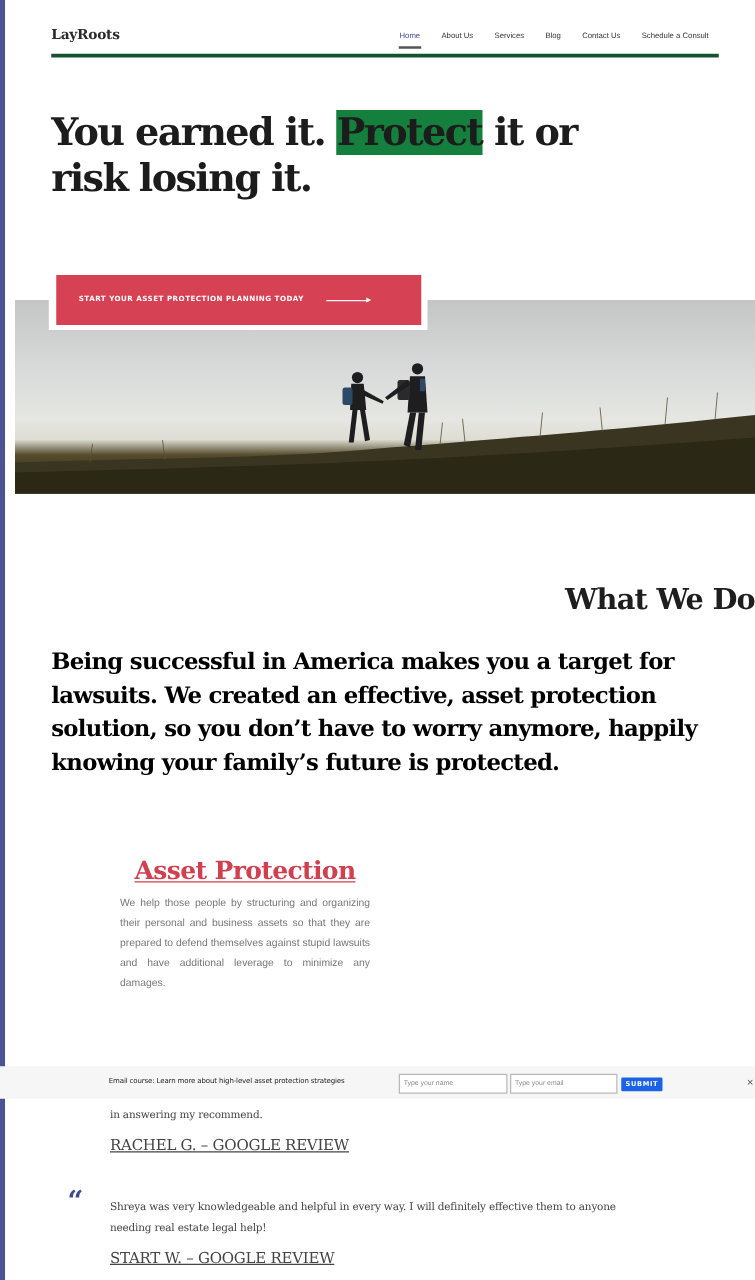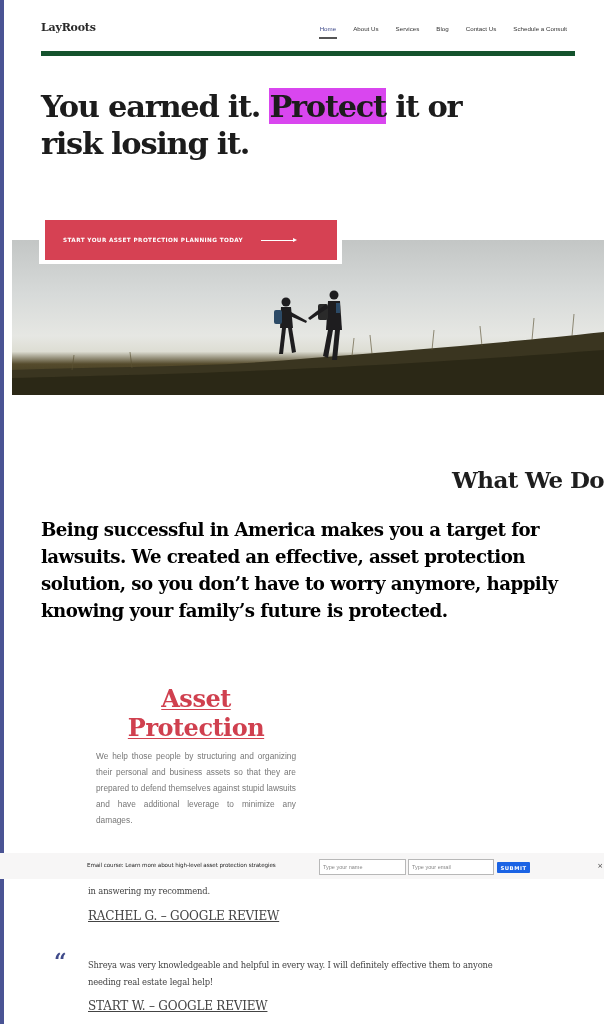--- a/index.html
+++ b/index.html
@@ -2,48 +2,48 @@
 <html><head>
 <meta charset="utf-8">
 <style>
   * { box-sizing: border-box; margin: 0; padding: 0; }
   html, body { width: 604px; height: 1024px; overflow: hidden; background: #ffffff; }
   body { position: relative; font-family: "Liberation Sans", sans-serif; color: #222; }
 
   .left-bar { position: absolute; left: 0; top: 0; width: 4px; height: 1024px; background: #4a5494; z-index: 5; }
 
   
-  .header { position: absolute; left: 41px; top: 0; width: 534px; height: 56px; border-bottom: 5px solid #14532d; }
+  .header { position: absolute; left: 41px; top: 0; width: 534px; height: 46px; border-bottom: 3px solid #14532d; }
   .logo { position: absolute; left: 0; top: 21px; font-family: "DejaVu Serif", serif; font-weight: bold; font-size: 11px; color: #2a2a2a; letter-spacing: -0.2px; }
   .nav { position: absolute; right: 8px; top: 25px; display: flex; gap: 0; }
   .nav-item { font-family: "Liberation Sans", sans-serif; font-size: 6.2px; color: #333; position: relative; margin-left: 17px; }
   .nav-item.active { color: #3f4a8a; }
   .nav-item.active::after { content: ""; position: absolute; left: -1px; right: -1px; top: 12px; height: 2px; background: #555; }
 
   
   .hero-title { position: absolute; left: 41px; top: 88px; width: 480px; font-family: "DejaVu Serif", serif; font-weight: bold; font-size: 30.5px; line-height: 37px; color: #1c1c1c; letter-spacing: -1.3px; }
-  .hl { background: #d946ef; }
+  .hl { background: #15803d; }
 
   .hero-img { position: absolute; left: 12px; top: 240px; width: 592px; height: 155px; overflow: hidden;
     background: linear-gradient(180deg, #c3c6c5 0%, #d7dad9 35%, #e6e7e3 62%, #ddddd3 72%, #554b2c 80%, #3d3820 90%, #2f2c18 100%); }
   .hero-img svg { position: absolute; left: 0; top: 0; }
 
   .cta-frame { position: absolute; left: 39px; top: 216px; width: 303px; height: 48px; background: #ffffff; z-index: 3; }
   .cta { position: absolute; left: 45px; top: 220px; width: 292px; height: 40px; background: #d64153; z-index: 4; display: flex; align-items: center; padding-left: 18px; }
   .cta-label { font-family: "DejaVu Sans", sans-serif; font-weight: bold; color: #fff; font-size: 5.7px; letter-spacing: 0.4px; }
   .cta-arrow { margin-left: 18px; width: 36px; height: 6px; position: relative; }
   .cta-arrow::before { content: ""; position: absolute; left: 0; top: 2.5px; width: 34px; height: 1px; background: #fff; }
   .cta-arrow::after { content: ""; position: absolute; right: 0; top: 0.5px; border-left: 4px solid #fff; border-top: 2.5px solid transparent; border-bottom: 2.5px solid transparent; }
 
   
   .section-title { position: absolute; left: 0; width: 604px; top: 466px; text-align: right; font-family: "DejaVu Serif", serif; font-weight: bold; font-size: 23px; color: #1e1e1e; letter-spacing: -0.6px; }
   .section-lead { position: absolute; left: 41px; top: 516px; width: 540px; font-family: "DejaVu Serif", serif; font-weight: bold; font-size: 18.2px; line-height: 27px; color: #000000; letter-spacing: -0.55px; }
 
   .service { position: absolute; top: 684px; width: 200px; }
-  .service h3 { font-family: "DejaVu Serif", serif; font-weight: bold; font-size: 24px; color: #d0404f; text-decoration: underline; text-decoration-thickness: 1px; text-underline-offset: 2px; letter-spacing: -0.5px; margin-bottom: 6px; }
+  .service h3 { font-family: "DejaVu Serif", serif; font-weight: bold; font-size: 20px; color: #d0404f; text-decoration: underline; text-decoration-thickness: 1px; text-underline-offset: 2px; letter-spacing: -0.5px; margin-bottom: 6px; }
   .service p { font-family: "Liberation Sans", sans-serif; font-size: 8.3px; line-height: 16px; color: #777; text-align: justify; }
   .svc-1 { left: 96px; }
   .svc-1 h3 { text-align: center; }
   .svc-2 { left: 322px; width: 198px; }
   .svc-2 h3 { padding-left: 8px; }
 
   
   .email-bar { position: absolute; left: 0; top: 853px; width: 604px; height: 26px; background: #f7f6f6; z-index: 6; display: flex; align-items: center; }
   .email-text { position: absolute; left: 87px; top: 9px; font-family: "DejaVu Sans", sans-serif; font-size: 5.6px; color: #222; letter-spacing: -0.1px; }
   .email-input { position: absolute; top: 6px; height: 16px; border: 1px solid #b8b8b8; background: #fff; font-family: "Liberation Sans", sans-serif; font-size: 5.5px; padding-left: 3px; color: #555; }

